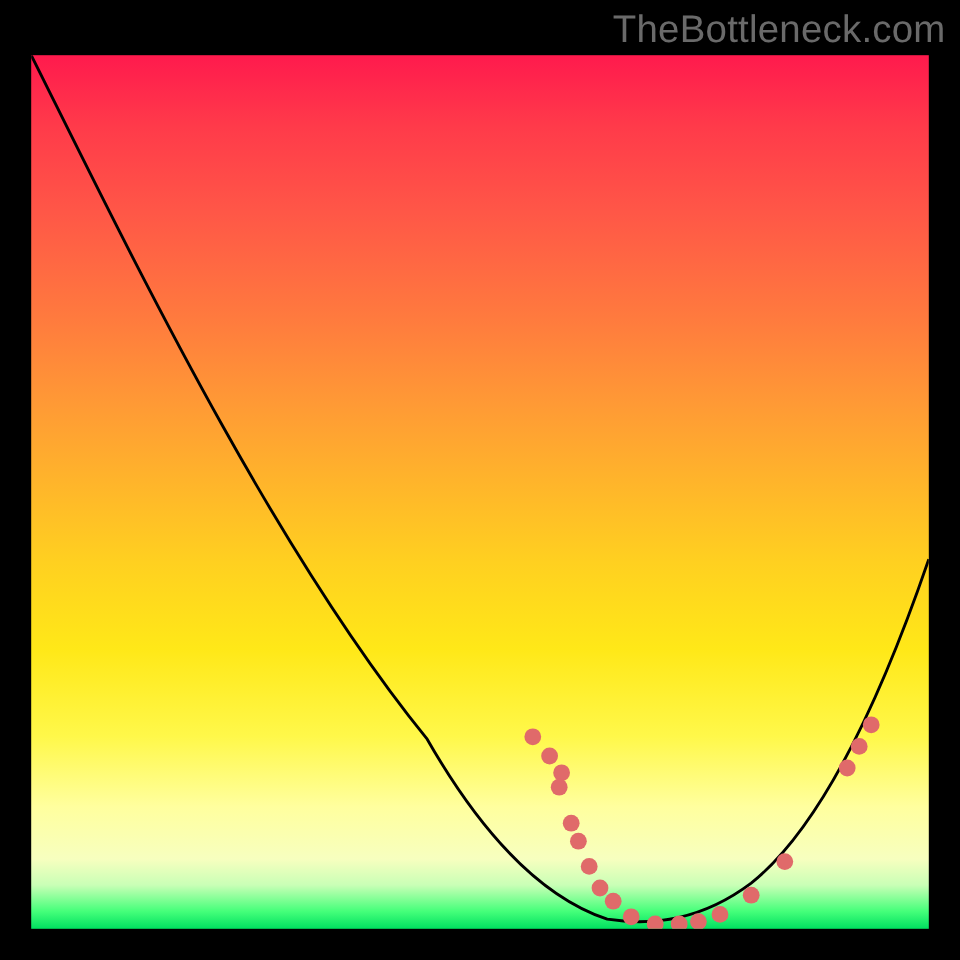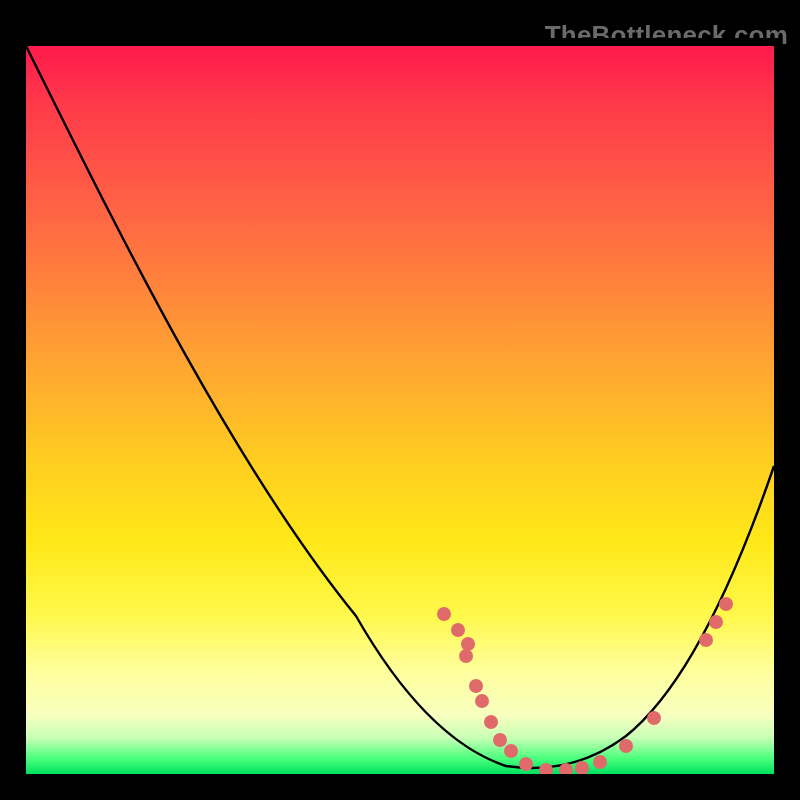--- a/index.html
+++ b/index.html
@@ -36,25 +36,25 @@
       #fff84a 78%,
       #ffff9e 86%,
       #f7ffbf 92%,
       #c9ffb6 95%,
       #45ff7a 98%,
       #00e060 100%
     );
   }
   .watermark {
     position: absolute;
-    top: 20px;
+    top: 6px;
     right: 12px;
     color: #6a6a6a;
-    font-size: 26px;
-    font-weight: 700;
+    font-size: 32px;
+    font-weight: 400;
     letter-spacing: 0.2px;
   }
   svg.curve {
     position: absolute;
     left: 0;
     top: 0;
     width: 748px;
     height: 728px;
   }
 </style>

